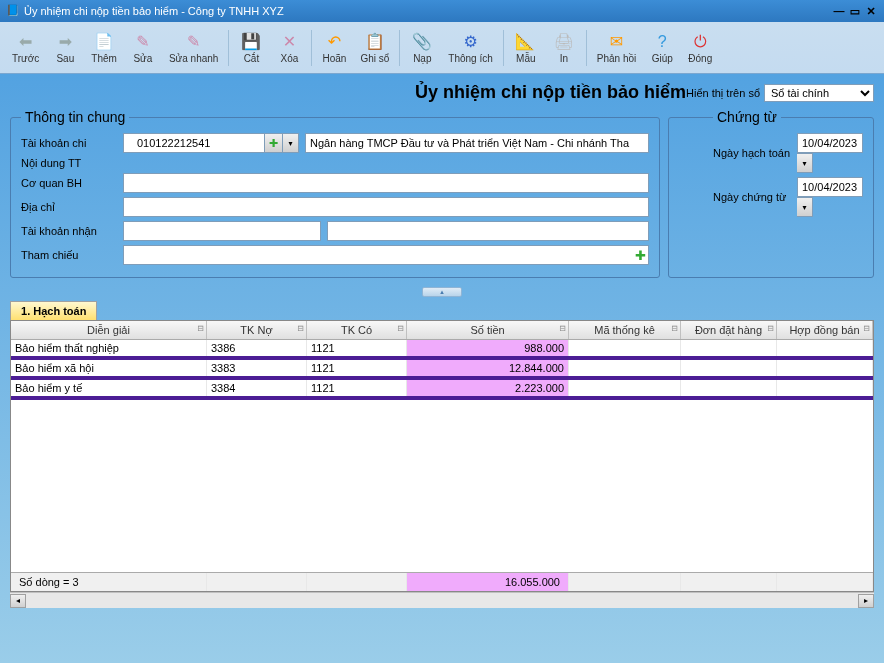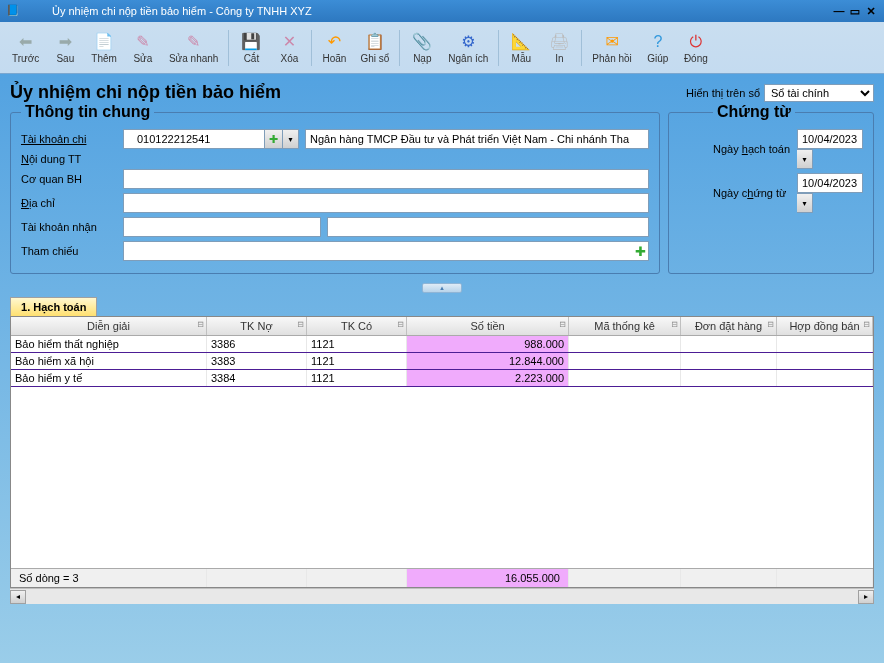--- a/index.html
+++ b/index.html
@@ -1,55 +1,55 @@
 <!DOCTYPE html>
 <html><head>
 <meta charset="utf-8">
 <style>
 * { box-sizing: border-box; margin: 0; padding: 0; font-family: Tahoma, Arial, sans-serif; font-size: 11px; }
 body { background: #fff; }
 .window { width: 884px; height: 663px; background: linear-gradient(to bottom, #4a9de0 0%, #9acde9 100%); position: relative; }
 .titlebar { height: 22px; background: linear-gradient(to bottom, #3c8dd6, #2d78c0); display: flex; align-items: center; padding: 0 6px; color: #fff; }
 .titlebar .icon { width: 14px; height: 14px; margin-right: 4px; }
-.titlebar .title { flex: 1; font-size: 11px; margin-left: 28px; }
+.titlebar .title { flex: 1; font-size: 11px; }
 .titlebar .win-controls { display: flex; gap: 2px; }
 .titlebar .win-btn { width: 14px; height: 14px; display: flex; align-items: center; justify-content: center; font-weight: bold; cursor: pointer; color: #000; }
 .toolbar { height: 52px; background: linear-gradient(to bottom, #c9def0, #c4dbf0); display: flex; align-items: center; padding: 2px 6px; gap: 2px; border-bottom: 1px solid #7ba7d0; }
 .tool-btn { display: flex; flex-direction: column; align-items: center; justify-content: center; padding: 2px 6px; cursor: pointer; border-radius: 2px; min-width: 36px; }
 .tool-btn .t-icon { width: 20px; height: 20px; display: flex; align-items: center; justify-content: center; font-size: 16px; }
 .tool-btn .t-label { font-size: 10px; color: #333; margin-top: 1px; }
 .tool-sep { width: 1px; height: 36px; background: #a0bfd8; margin: 0 2px; }
 .content { padding: 8px 10px; }
-.page-header { display: flex; align-items: center; justify-content: space-between; }
+.page-header { display: flex; align-items: center; justify-content: flex-end; margin-bottom: 6px; }
 .page-header h1 { font-size: 18px; font-weight: bold; color: #000; }
 .display-select { display: flex; align-items: center; gap: 4px; }
 .display-select select { border: 1px solid #7f9db9; background: #fff; font-size: 11px; padding: 1px 2px; width: 110px; }
 .form-row { display: flex; gap: 8px; }
 fieldset { border: 1px solid #4a7db0; border-radius: 3px; padding: 8px 10px; background: transparent; }
-fieldset legend { font-size: 16px; font-weight: bold; color: #000; padding: 0 4px; }
+fieldset legend { font-size: 14px; font-weight: normal; color: #000; padding: 0 4px; }
 .fs-general { flex: 1; }
 .fs-voucher { width: 185px; padding-left: 44px; }
 .field-row { display: flex; align-items: center; margin-bottom: 4px; gap: 6px; }
 .field-row label { display: inline-block; }
-.field-row .underline { text-decoration: underline; }
+.field-row .underline { }
 .input { border: 1px solid #7f9db9; background: #fff; font-size: 11px; padding: 2px 4px; height: 20px; }
 .input-plus { position: relative; display: inline-flex; }
 .input-plus .plus-btn { width: 18px; height: 20px; background: linear-gradient(#f0f0f0,#d0d0d0); border: 1px solid #7f9db9; border-left: none; display: flex; align-items: center; justify-content: center; cursor: pointer; }
 .drop-arrow { width: 16px; height: 20px; background: linear-gradient(#f0f0f0,#d0d0d0); border: 1px solid #7f9db9; border-left: none; display: flex; align-items: center; justify-content: center; cursor: pointer; font-size: 8px; }
 .date-wrap { display: inline-flex; flex-direction: column; }
 .collapse-bar { text-align: center; margin: 6px 0 4px; }
 .collapse-handle { display: inline-block; width: 40px; height: 10px; background: linear-gradient(#e0ecf6,#b8d4ea); border: 1px solid #8fb5d6; border-radius: 2px; cursor: pointer; font-size: 7px; line-height: 8px; text-align: center; color: #4a7db0; }
 .tabs { display: flex; }
 .tab { padding: 3px 10px; border: 1px solid #a0a0a0; border-bottom: none; background: linear-gradient(#fff8d0,#ffe070); font-weight: bold; font-size: 11px; cursor: pointer; }
 .grid { border: 1px solid #888; background: #fff; height: 272px; display: flex; flex-direction: column; }
 .grid-header { display: flex; background: linear-gradient(#f8f8f8,#e0e0e0); border-bottom: 1px solid #aaa; }
 .grid-header .gh { padding: 3px 4px; border-right: 1px solid #c0c0c0; text-align: center; position: relative; color: #333; }
 .grid-header .gh .pin { position: absolute; right: 2px; top: 3px; font-size: 8px; color: #888; }
 .grid-body { flex: 1; overflow: auto; background: #fff; }
-.grid-row { display: flex; border-bottom: 1px solid #4c1d95; }
+.grid-row { display: flex; border-bottom: 4px solid #4c1d95; }
 .gc { padding: 2px 4px; border-right: 1px solid #e8e8e8; overflow: hidden; white-space: nowrap; }
 .c0 { width: 196px; }
 .c1 { width: 100px; }
 .c2 { width: 100px; }
 .c3 { width: 162px; text-align: right; background: #f0abfc; }
 .c4 { width: 112px; }
 .c5 { width: 96px; }
 .c6 { width: 96px; }
 .grid-header .c3 { background: linear-gradient(#f8f8f8,#e0e0e0); }
 .grid-footer { display: flex; border-top: 1px solid #aaa; background: #f0f0f0; }
@@ -111,21 +111,21 @@
         <span class="t-icon" style="color:#bbb">📋</span>
         <span class="t-label">Ghi sổ</span>
       </div>
       <div class="tool-sep"></div>
       <div class="tool-btn">
         <span class="t-icon" style="color:#3a5">📎</span>
         <span class="t-label">Nạp</span>
       </div>
       <div class="tool-btn">
         <span class="t-icon" style="color:#36c">⚙</span>
-        <span class="t-label">Ngân ích</span>
+        <span class="t-label">Thông ích</span>
       </div>
       <div class="tool-sep"></div>
       <div class="tool-btn">
         <span class="t-icon" style="color:#f90">📐</span>
         <span class="t-label">Mẫu</span>
       </div>
       <div class="tool-btn">
         <span class="t-icon" style="color:#bbb">🖨</span>
         <span class="t-label">In</span>
       </div>

